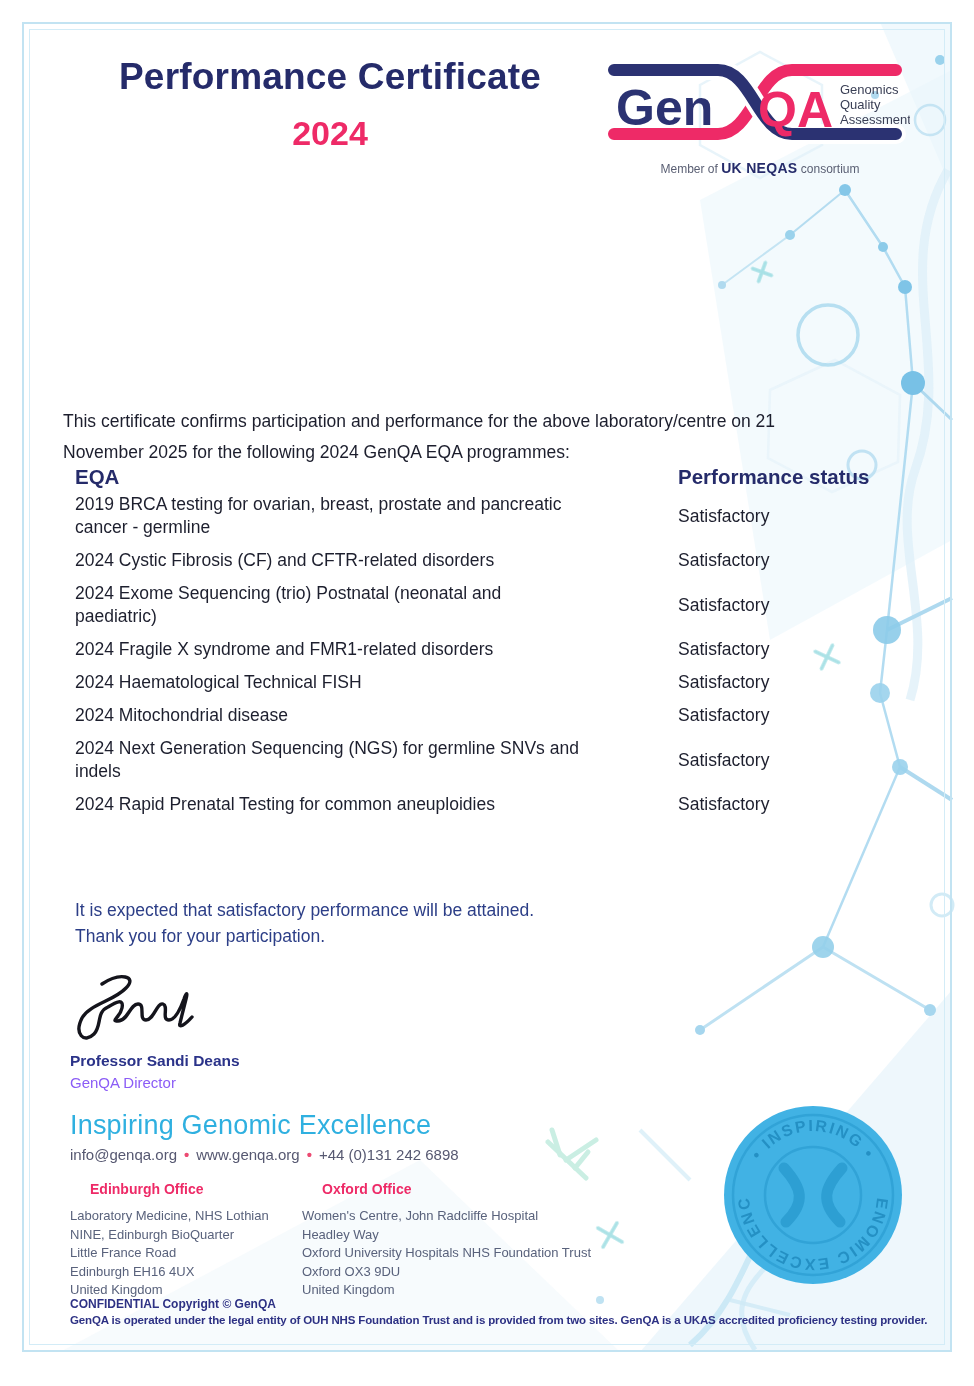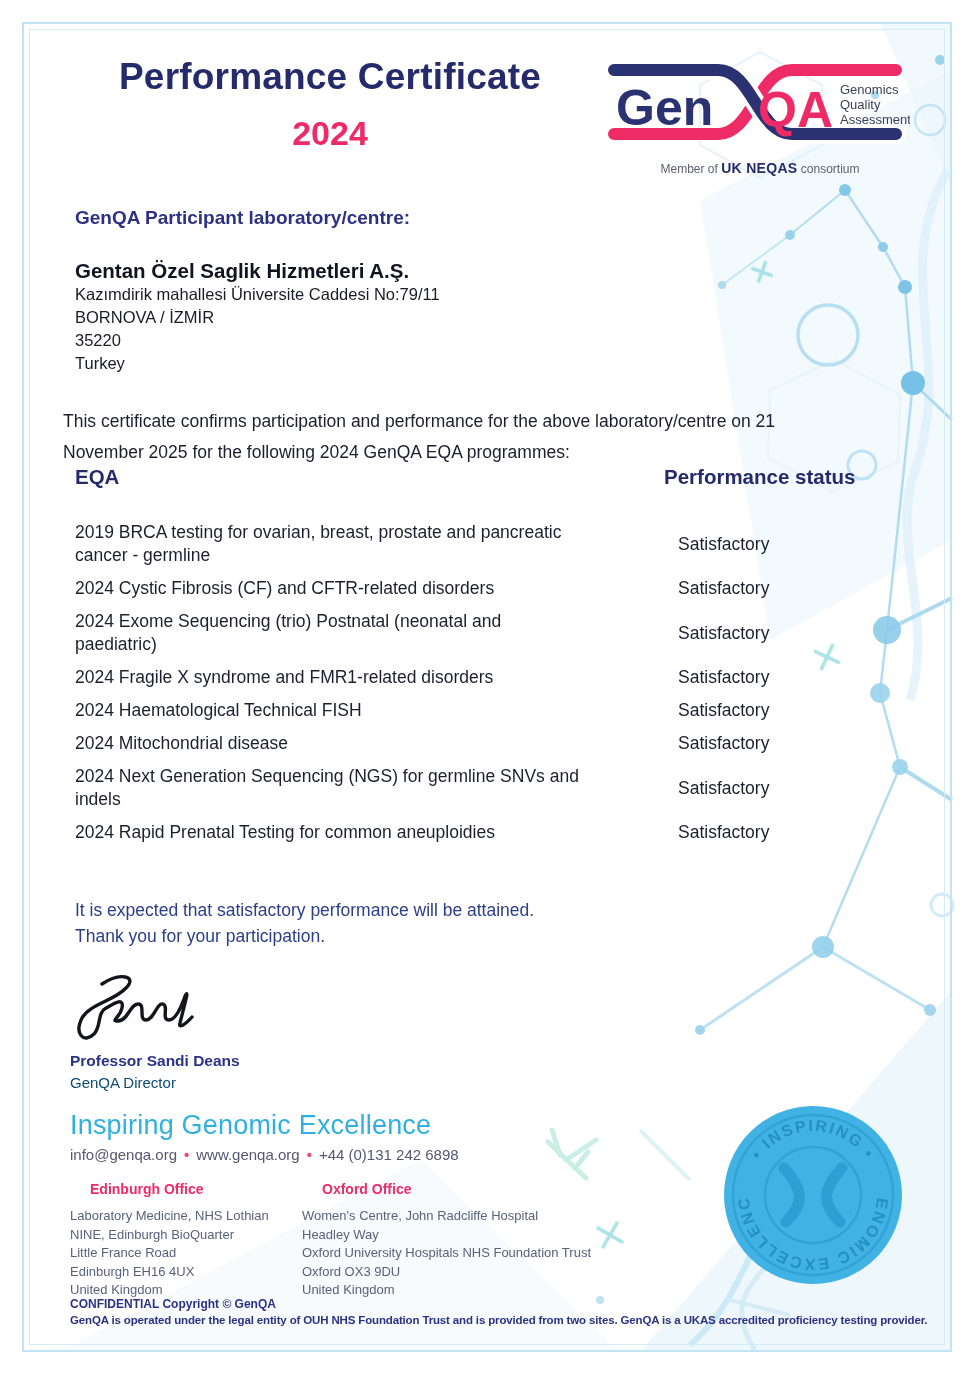--- a/index.html
+++ b/index.html
@@ -25,33 +25,33 @@
   .participant { position:absolute; left:75px; top:207px; }
   .participant-label { font-size:19px; font-weight:bold; color:#2d3184; }
   .participant-name { margin-top:30px; font-size:20.5px; font-weight:bold; color:#121320; }
   .address-line { font-size:16.5px; color:#1a1b26; line-height:23px; }
   .address-line:first-of-type { margin-top:9px; }
 
   .intro { position:absolute; left:63px; top:388px; width:810px;
     font-size:17.5px; color:#1c1e2d; line-height:31px; white-space:pre-line; }
 
   .results { position:absolute; left:75px; top:465px; width:830px; }
-  .results-head { display:grid; grid-template-columns:545px 1fr; column-gap:44px; margin-bottom:32px; }
+  .results-head { display:grid; grid-template-columns:545px 1fr; column-gap:58px; margin-bottom:4px; }
   .results-head .col-h { font-size:20.5px; font-weight:bold; color:#252b6a; }
   .results-grid { display:grid; grid-template-columns:545px 1fr; column-gap:58px; row-gap:10px; }
   .eqa-row { display:contents; }
   .eqa-cell { font-size:17.5px; color:#1d1f2e; line-height:23px; white-space:pre-line; }
   .status-cell { font-size:17.5px; color:#1d1f2e; align-self:center; }
 
   .closing { position:absolute; left:75px; top:897px; font-size:17.5px; color:#2c3e87; line-height:26px; }
 
   .signature { position:absolute; left:64px; top:968px; }
   .signatory { position:absolute; left:70px; top:1052px; }
   .signatory-name { font-size:15.5px; font-weight:bold; color:#2b3389; }
-  .signatory-title { margin-top:4px; font-size:15px; color:#0c4a6e; }
+  .signatory-title { margin-top:4px; font-size:15px; color:#8b5cf6; }
 
   .tagline { position:absolute; left:70px; top:1110px; font-size:27px; color:#2fb0e0; letter-spacing:0.2px; }
   .contact { position:absolute; left:70px; top:1146px; font-size:15px; color:#565871; }
   .contact .sep { color:#ec4a72; font-weight:bold; margin:0 7px; }
 
   .offices { position:absolute; left:70px; top:1181px; }
   .office { position:absolute; top:0; }
   .office.o0 { left:0; width:220px; }
   .office.o1 { left:232px; width:330px; }
   .office-name { font-size:14px; font-weight:bold; color:#ee2a67;margin-left:20px; }
@@ -156,28 +156,20 @@
         <text x="240" y="53" font-family="Liberation Sans, sans-serif" font-size="13" fill="#3a3f55">Quality</text>
         <text x="240" y="68" font-family="Liberation Sans, sans-serif" font-size="13" fill="#3a3f55">Assessment</text>
       </svg>
       <div class="member-line">
         <span>Member of</span>
         <span class="bold">UK NEQAS</span>
         <span>consortium</span>
       </div>
     </div>
 
-    <div class="participant">
-      <div class="participant-label">GenQA Participant laboratory/centre:</div>
-      <div class="participant-name">Gentan Özel Saglik Hizmetleri A.Ş.</div>
-      <div class="address-line">Kazımdirik mahallesi Üniversite Caddesi No:79/11</div>
-      <div class="address-line">BORNOVA / İZMİR</div>
-      <div class="address-line">35220</div>
-      <div class="address-line">Turkey</div>
-    </div>
 
     <p class="intro">This certificate confirms participation and performance for the above laboratory/centre on 21
 November 2025 for the following 2024 GenQA EQA programmes:</p>
 
     <div class="results">
       <div class="results-head">
         <div class="col-h">EQA</div>
         <div class="col-h">Performance status</div>
       </div>
       <div class="results-grid">

